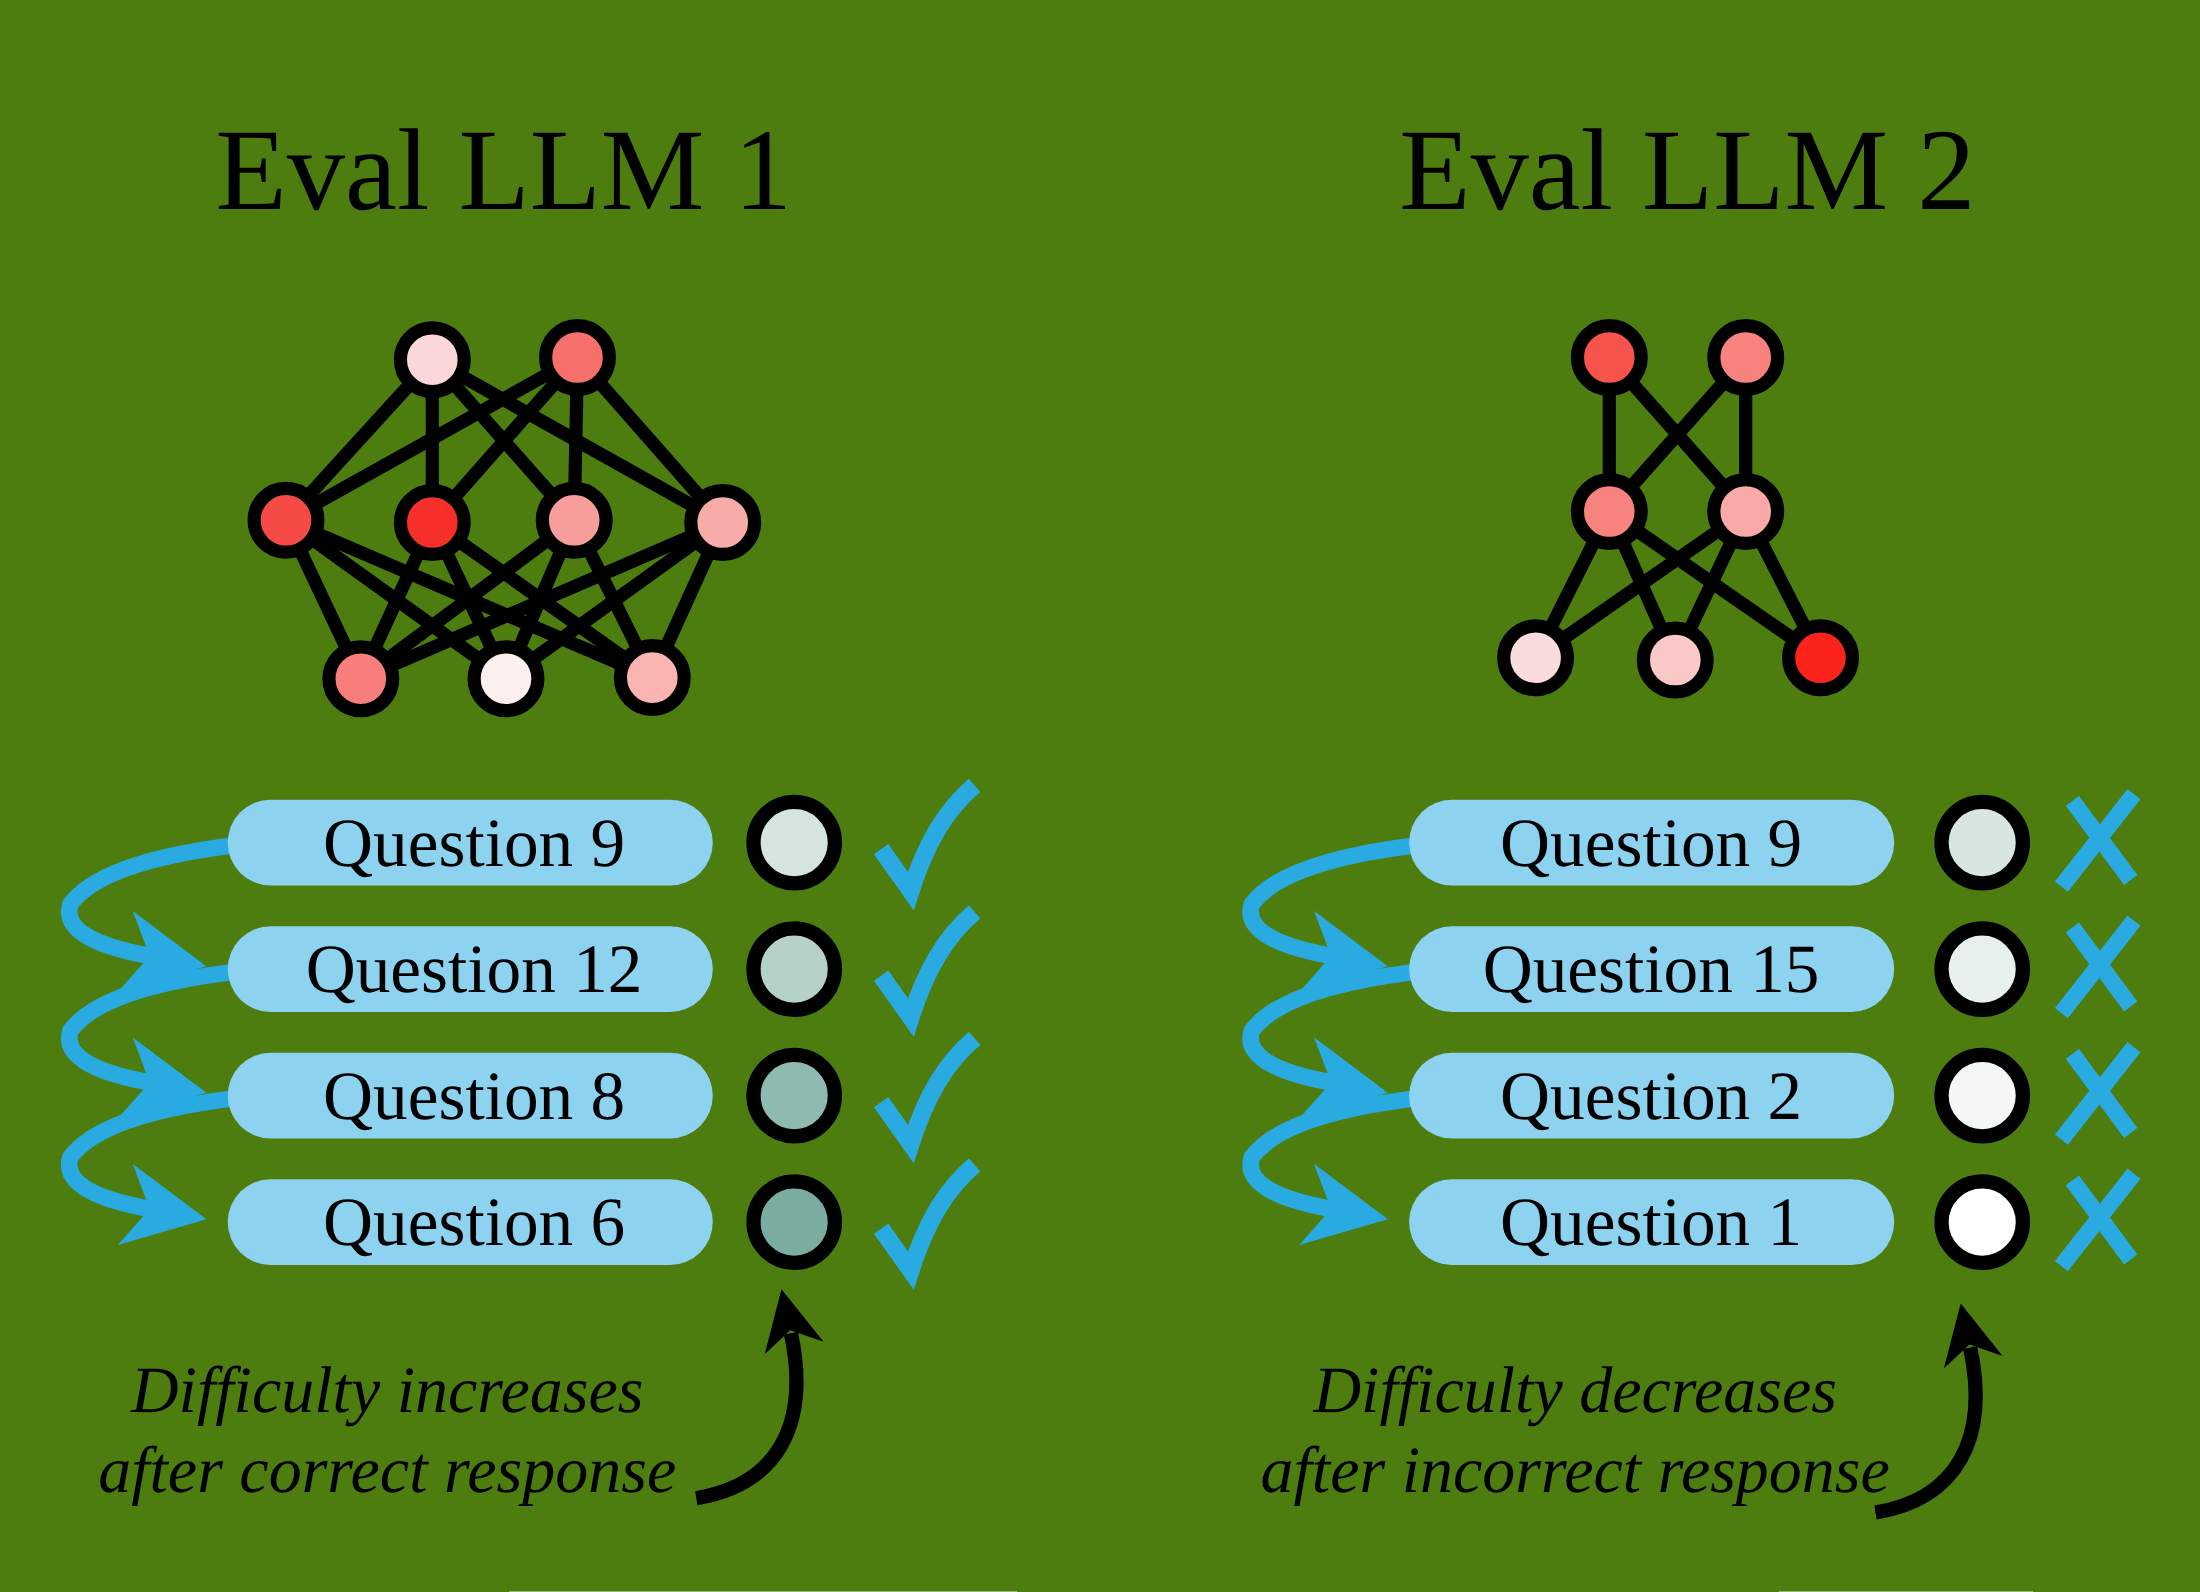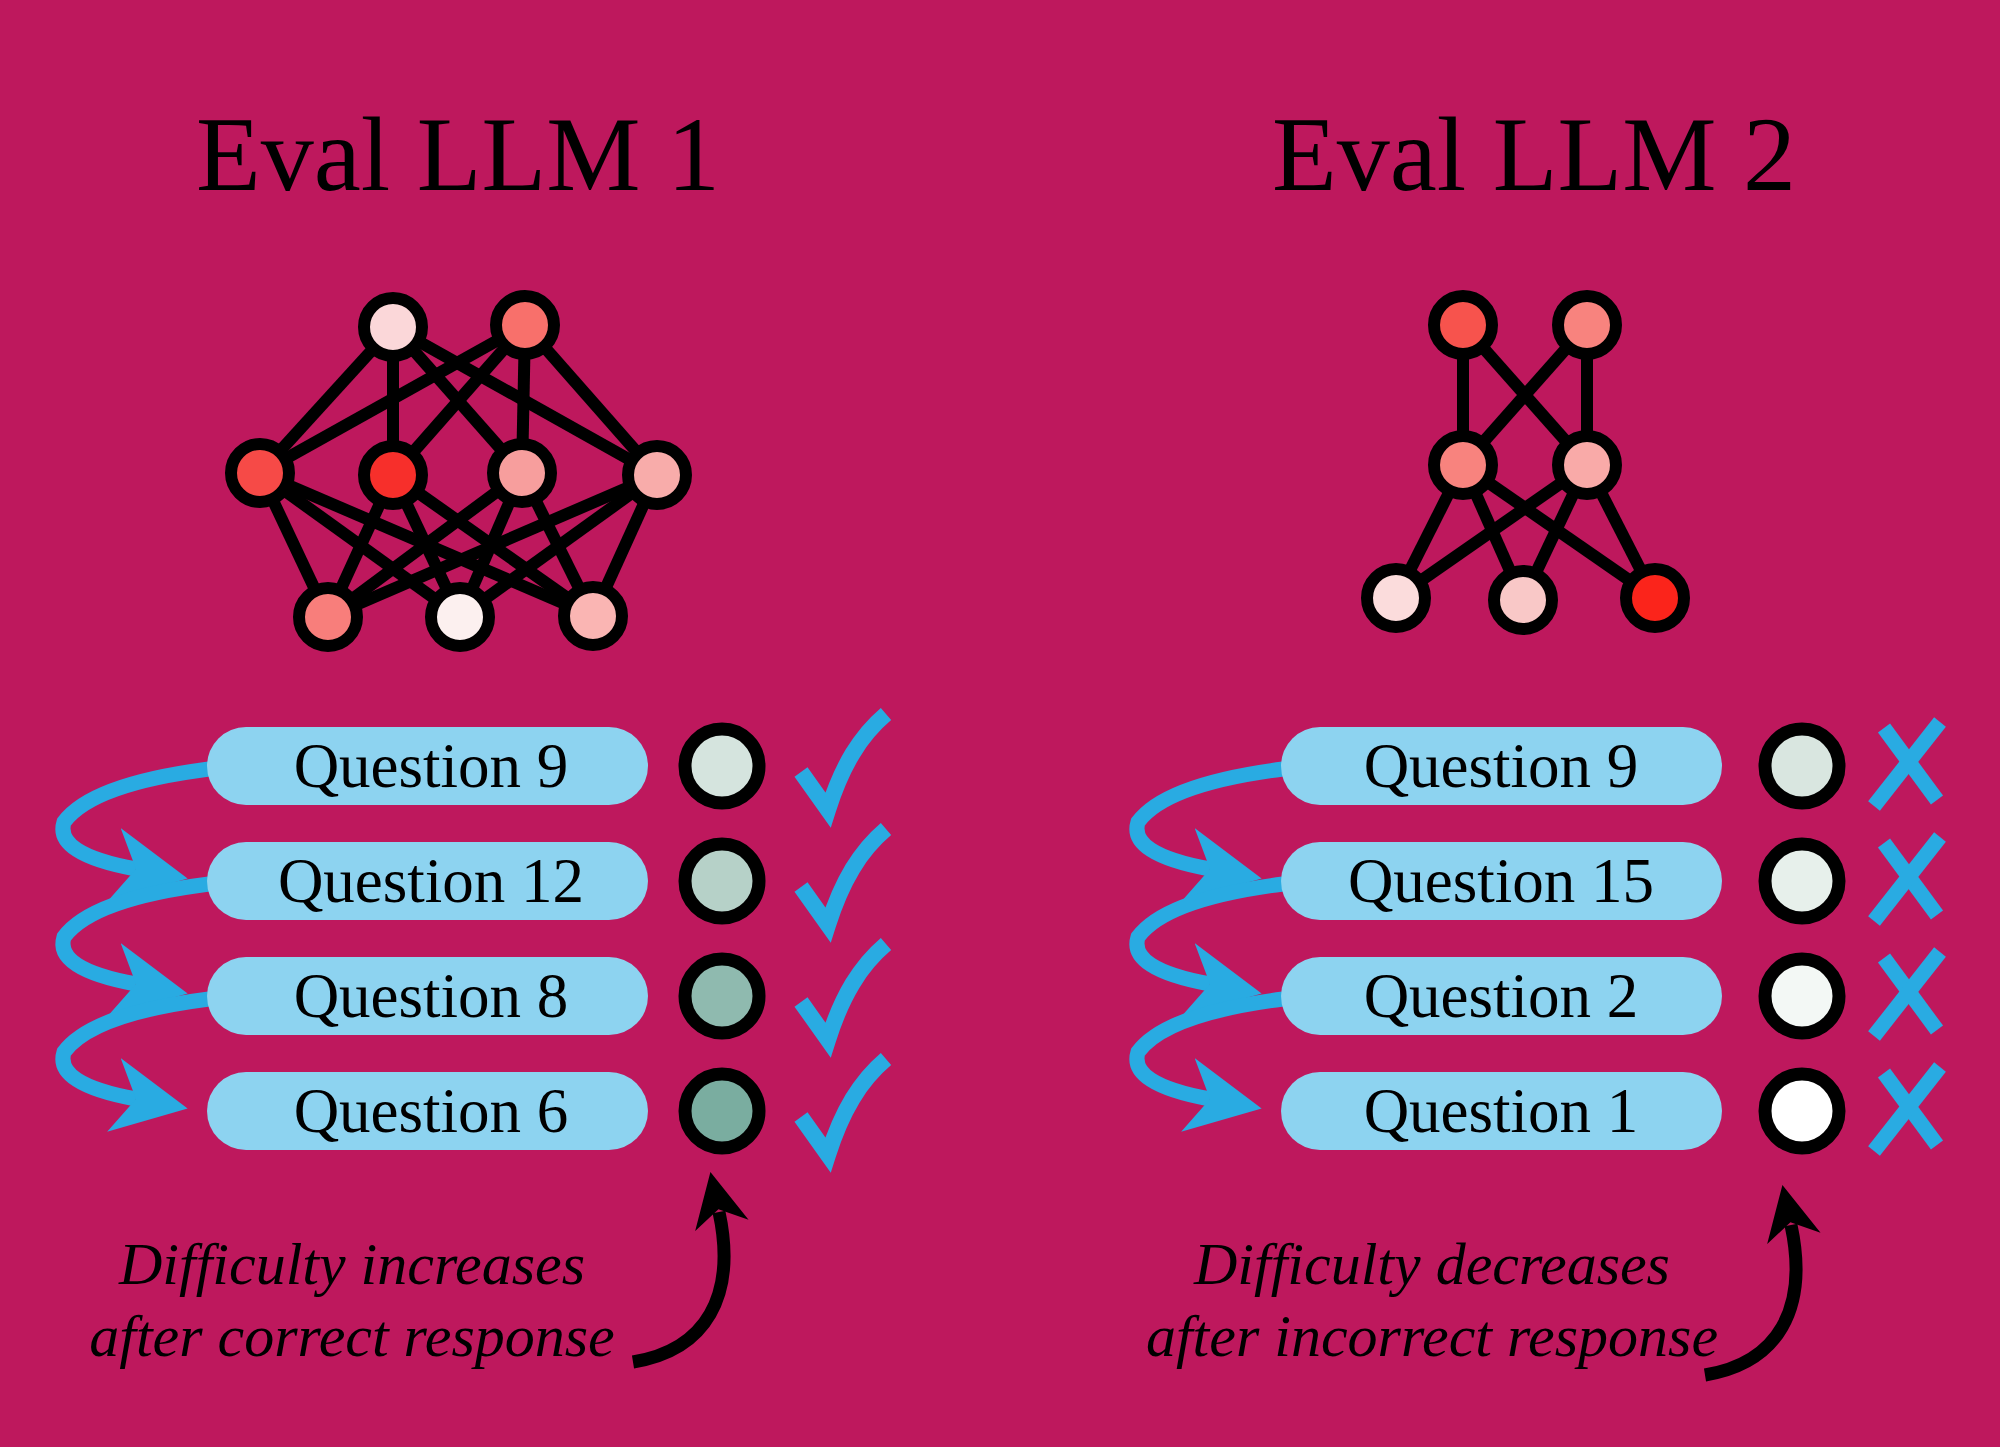--- a/index.html
+++ b/index.html
@@ -1,16 +1,16 @@
 <!DOCTYPE html>
 <html><head>
 <meta charset="utf-8">
 <style>
   html,body{margin:0;padding:0;background:#fff;}
-  .canvas{position:relative;width:2000px;height:1447px;background:#be185d;overflow:hidden;}
+  .canvas{position:relative;width:2000px;height:1447px;background:#4d7c0f;overflow:hidden;}
   svg{display:block;}
   text{font-family:"Liberation Serif","DejaVu Serif",serif;fill:#000;}
   .title-text{font-size:106px;}
   .pill-label{font-size:63px;}
   .annotation-text{font-size:60px;font-style:italic;}
   .net-edge{stroke:#000;stroke-width:12;}
   .net-node{stroke:#000;stroke-width:12;}
   .pill{stroke:none;}
   .indicator{stroke:#000;stroke-width:13;}
   .flow-arrow{fill:none;stroke-width:15;stroke-linecap:butt;}

